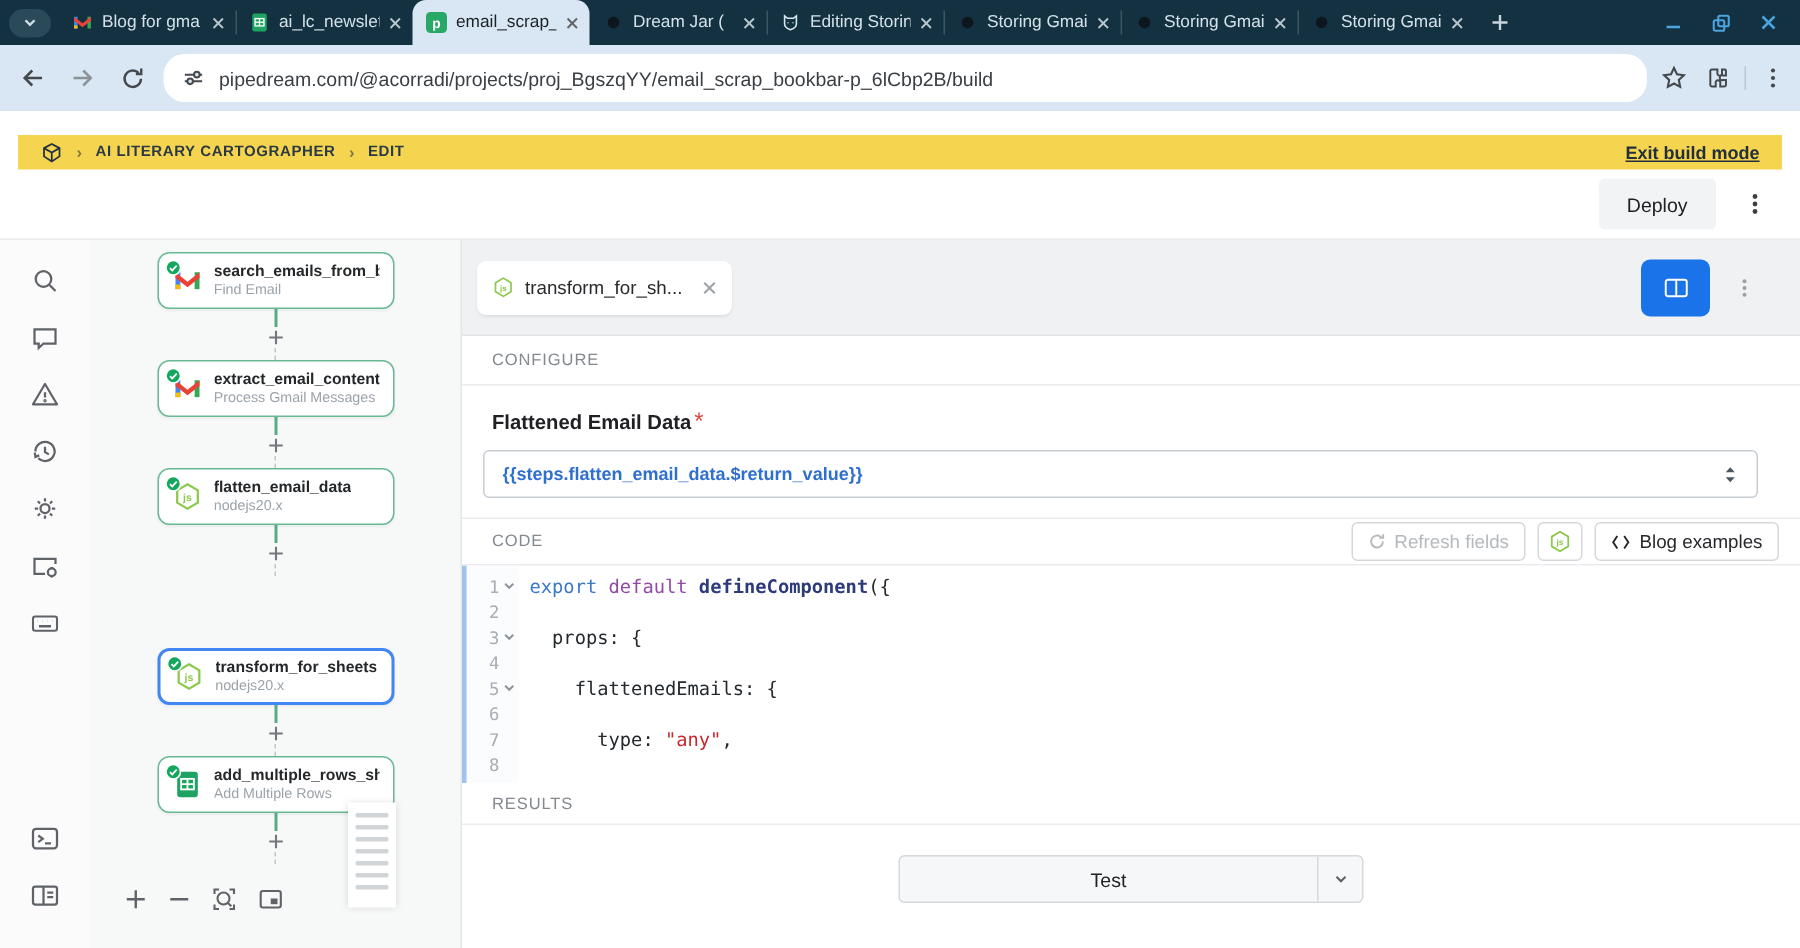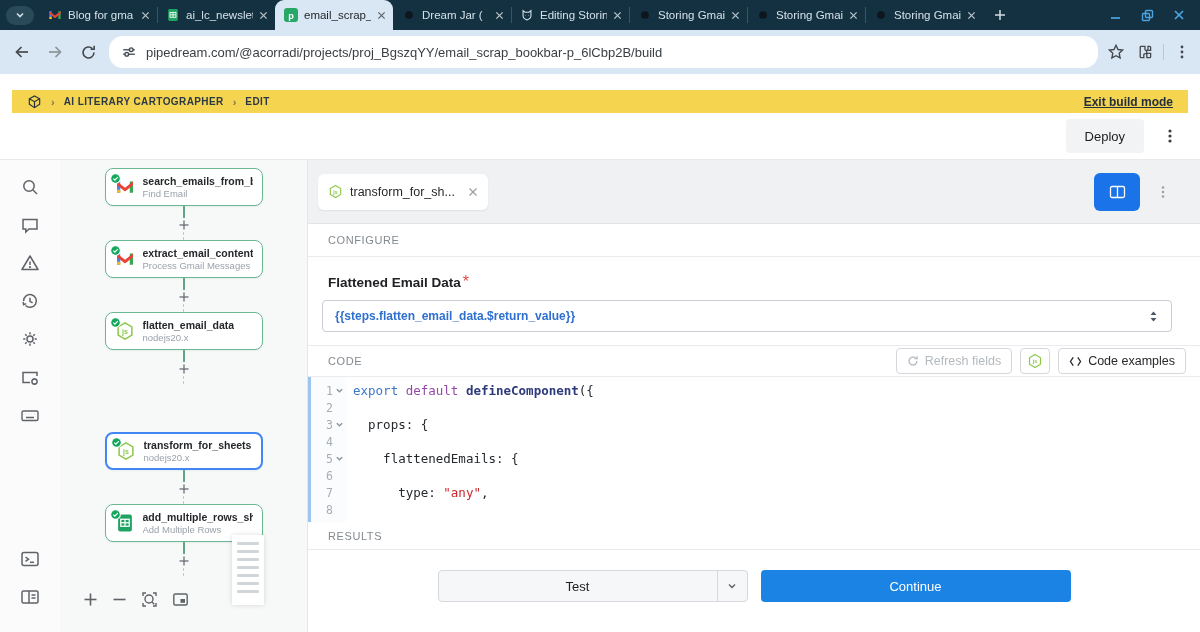--- a/index.html
+++ b/index.html
@@ -682,21 +682,21 @@
                     <polygon points="8,1.5 13.5,4.75 13.5,11.25 8,14.5 2.5,11.25 2.5,4.75" fill="none" stroke="#8cc84b" stroke-width="1.2"></polygon>
                     <text x="8" y="10.4" font-size="5.6" fill="#8cc84b" text-anchor="middle" font-family="Liberation Sans, sans-serif" font-weight="bold">js</text>
                   </svg>
                 </span>
             </button>
             <button class="btn examples">
               <svg width="13" height="11" viewBox="0 0 14 12" fill="none" stroke="currentColor" stroke-width="1.4">
                   <polyline points="4.5,1.5 1.5,6 4.5,10.5"></polyline>
                   <polyline points="9.5,1.5 12.5,6 9.5,10.5"></polyline>
                 </svg>
-              <span>Code examples</span>
+              <span>Blog examples</span>
             </button>
           </div>
         </div>
 
         <div class="editor">
           <div class="gutter">
               <div class="gut-row">
                 <span>1</span>
                 <span class="fold">
                   <svg width="9" height="9" viewBox="0 0 10 10" fill="none" stroke="currentColor" stroke-width="1.5">
@@ -779,19 +779,18 @@
 
         <div class="footer">
           <div class="test-btn">
             <span class="test-main">Test</span>
             <span class="test-chev">
                 <svg width="10" height="10" viewBox="0 0 10 10" fill="none" stroke="currentColor" stroke-width="1.4">
                   <polyline points="2,3.5 5,6.5 8,3.5"></polyline>
                 </svg>
               </span>
           </div>
-          <button class="continue-btn">Continue</button>
         </div>
 
       </div>
     </div>
   </div>
 </div>
 
 </body></html>

